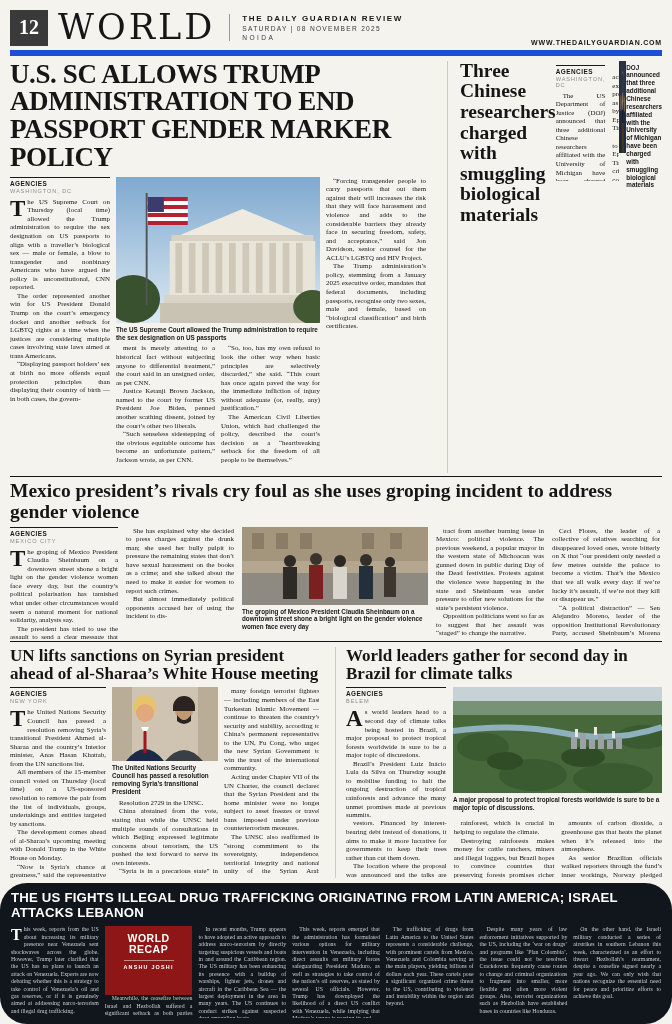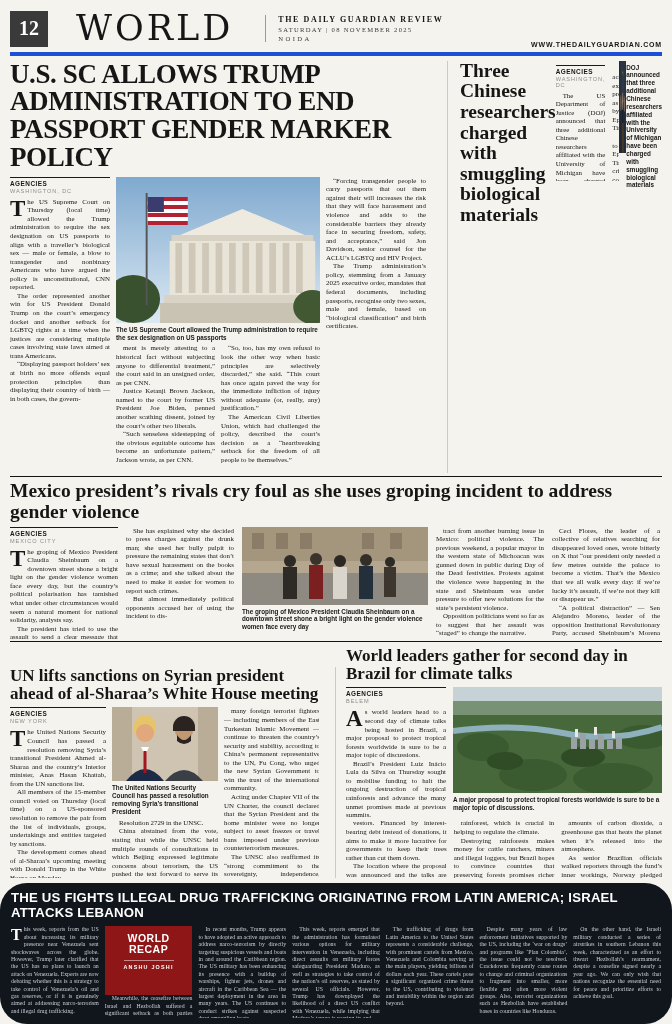--- a/index.html
+++ b/index.html
@@ -5,25 +5,25 @@
   * { margin:0; padding:0; box-sizing:border-box; }
   html,body { width:672px; height:1024px; }
   body {
     background:#f5f3ed; color:#161616;
     font-family:"Liberation Serif", serif;
     overflow:hidden;
   }
   .page { width:672px; height:1024px; padding:6px 10px 0; display:flex; flex-direction:column; }
 
   
-  .masthead { height:50px; display:flex; align-items:center; border-bottom:4px solid #1d4ed8;gap:18px; }
+  .masthead { height:50px; display:flex; align-items:center; border-bottom:6px solid #1d4ed8; }
   .pagenum-box { width:38px; height:36px; background:#3a3a3a; color:#fff;
     font:700 20px "Liberation Serif", serif; display:flex; align-items:center; justify-content:center; }
   .section-title { font:400 35px/1 "DejaVu Serif", serif; letter-spacing:3px; margin:0 14px 0 10px; }
-  .mast-mid { border-left:1px solid #999; padding-left:12px; font-family:Liberation Serif, serif; }
+  .mast-mid { border-left:1px solid #999; padding-left:12px; font-family:Liberation Sans, sans-serif; }
   .paper-name { font-size:8px; font-weight:700; letter-spacing:1.6px; }
   .date-line { font-size:6.6px; letter-spacing:1.3px; color:#3a3a3a; margin-top:2px; }
   .edition-city { font-size:6.6px; letter-spacing:2.4px; color:#3a3a3a; margin-top:2px; }
   .website { margin-left:auto; align-self:flex-end; padding-bottom:4px;
     font:700 7px "Liberation Sans", sans-serif; letter-spacing:.8px; }
 
   
   .headline-xl { font:700 27px/1.03 "Liberation Serif", serif; letter-spacing:-.4px; }
   .headline-lg { font:700 19.5px/1.06 "Liberation Serif", serif; }
   .headline-md { font:700 17px/1.08 "Liberation Serif", serif; }
@@ -57,21 +57,21 @@
   
   .mexico-section { border-top:1px solid #141414; margin-top:3px; padding-top:4px;
     height:164px; overflow:hidden; }
   .mexico-body { display:grid; grid-template-columns:108px 108px 186px 108px 108px;
     gap:0 8px; margin-top:4px; height:128px; overflow:hidden; }
   .mx-photo { height:78px; }
 
   
   .lower-section { display:grid; grid-template-columns:1fr 1fr; height:240px; overflow:hidden;
     border-top:1px solid #141414; margin-top:2px; padding-top:5px; }
-  .syria-article { border-right:1px solid #cfcabd; padding-right:16px; overflow:hidden;margin-top:20px; }
+  .syria-article { border-right:1px solid #cfcabd; padding-right:16px; overflow:hidden; }
   .brazil-article { padding-left:10px; overflow:hidden; }
   .syria-body { display:grid; grid-template-columns:96px 106px 96px; gap:0 6px;
     margin-top:4px; height:192px; overflow:hidden; }
   .sy-photo { height:74px; }
   .brazil-top { display:grid; grid-template-columns:100px 1fr; gap:0 7px;
     margin-top:4px; height:130px; overflow:hidden; }
   .br-photo { height:106px; }
   .brazil-bottom { display:grid; grid-template-columns:1fr 1fr 1fr; gap:0 7px;
     margin-top:2px; height:62px; overflow:hidden; }
 

